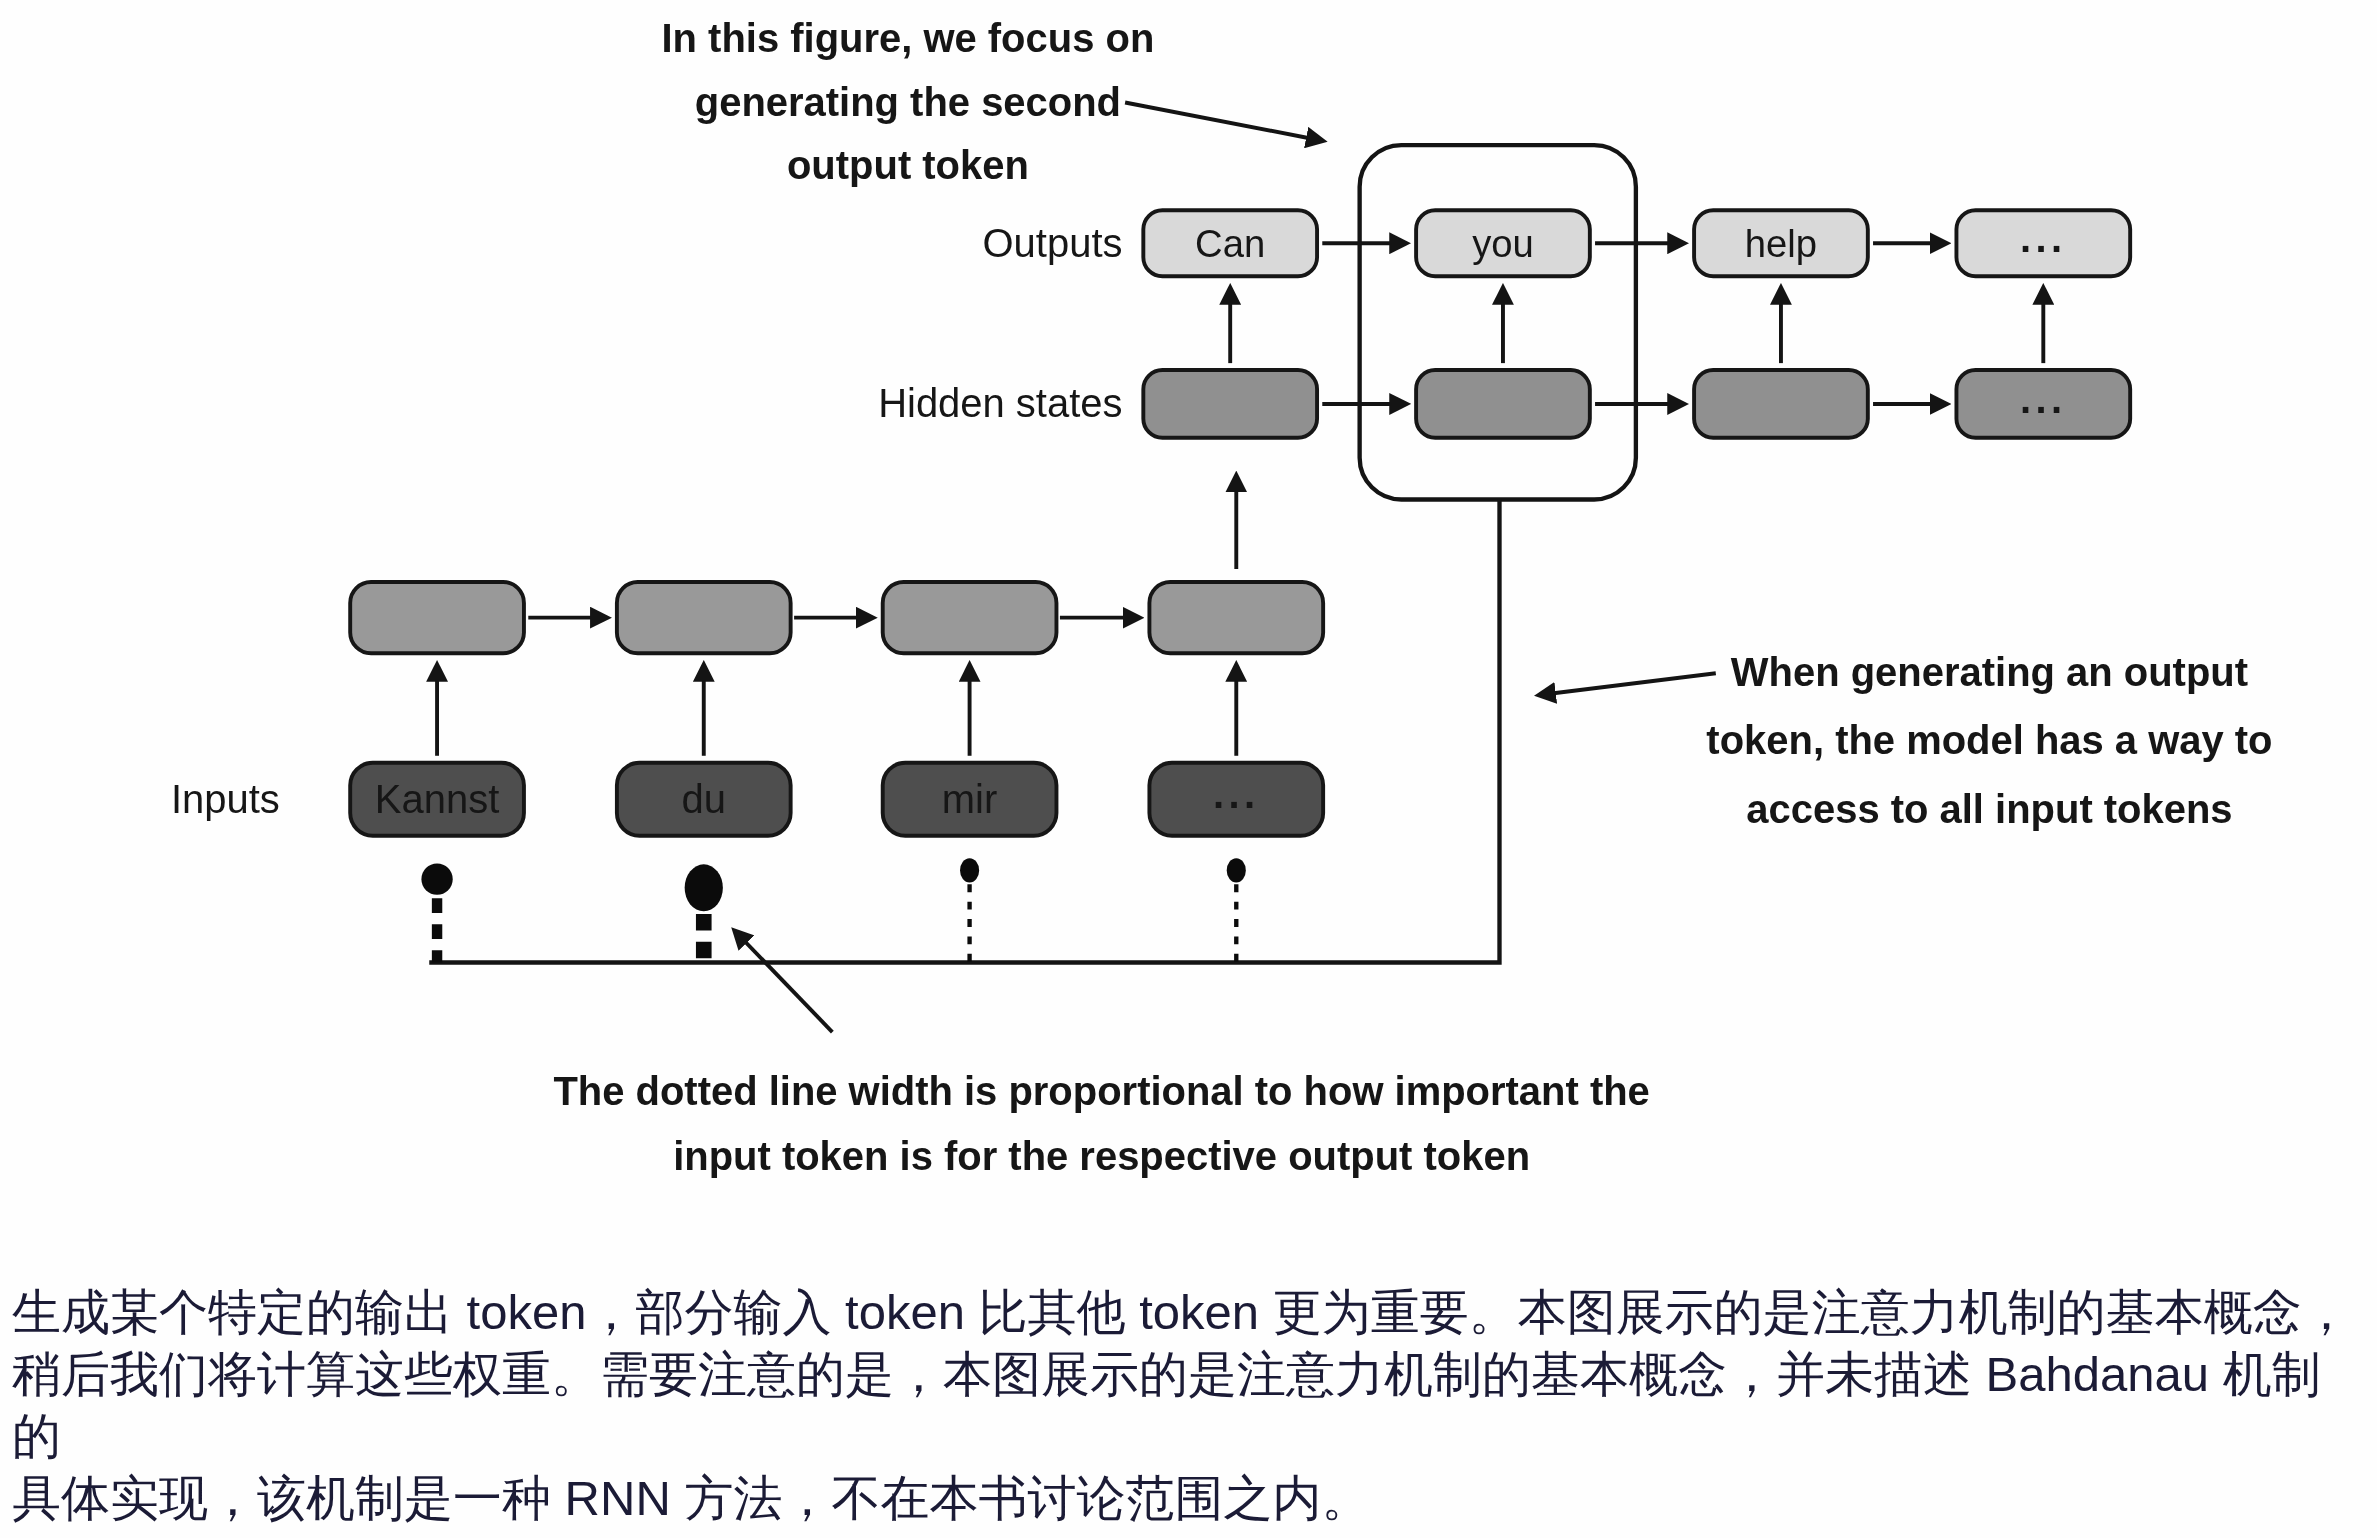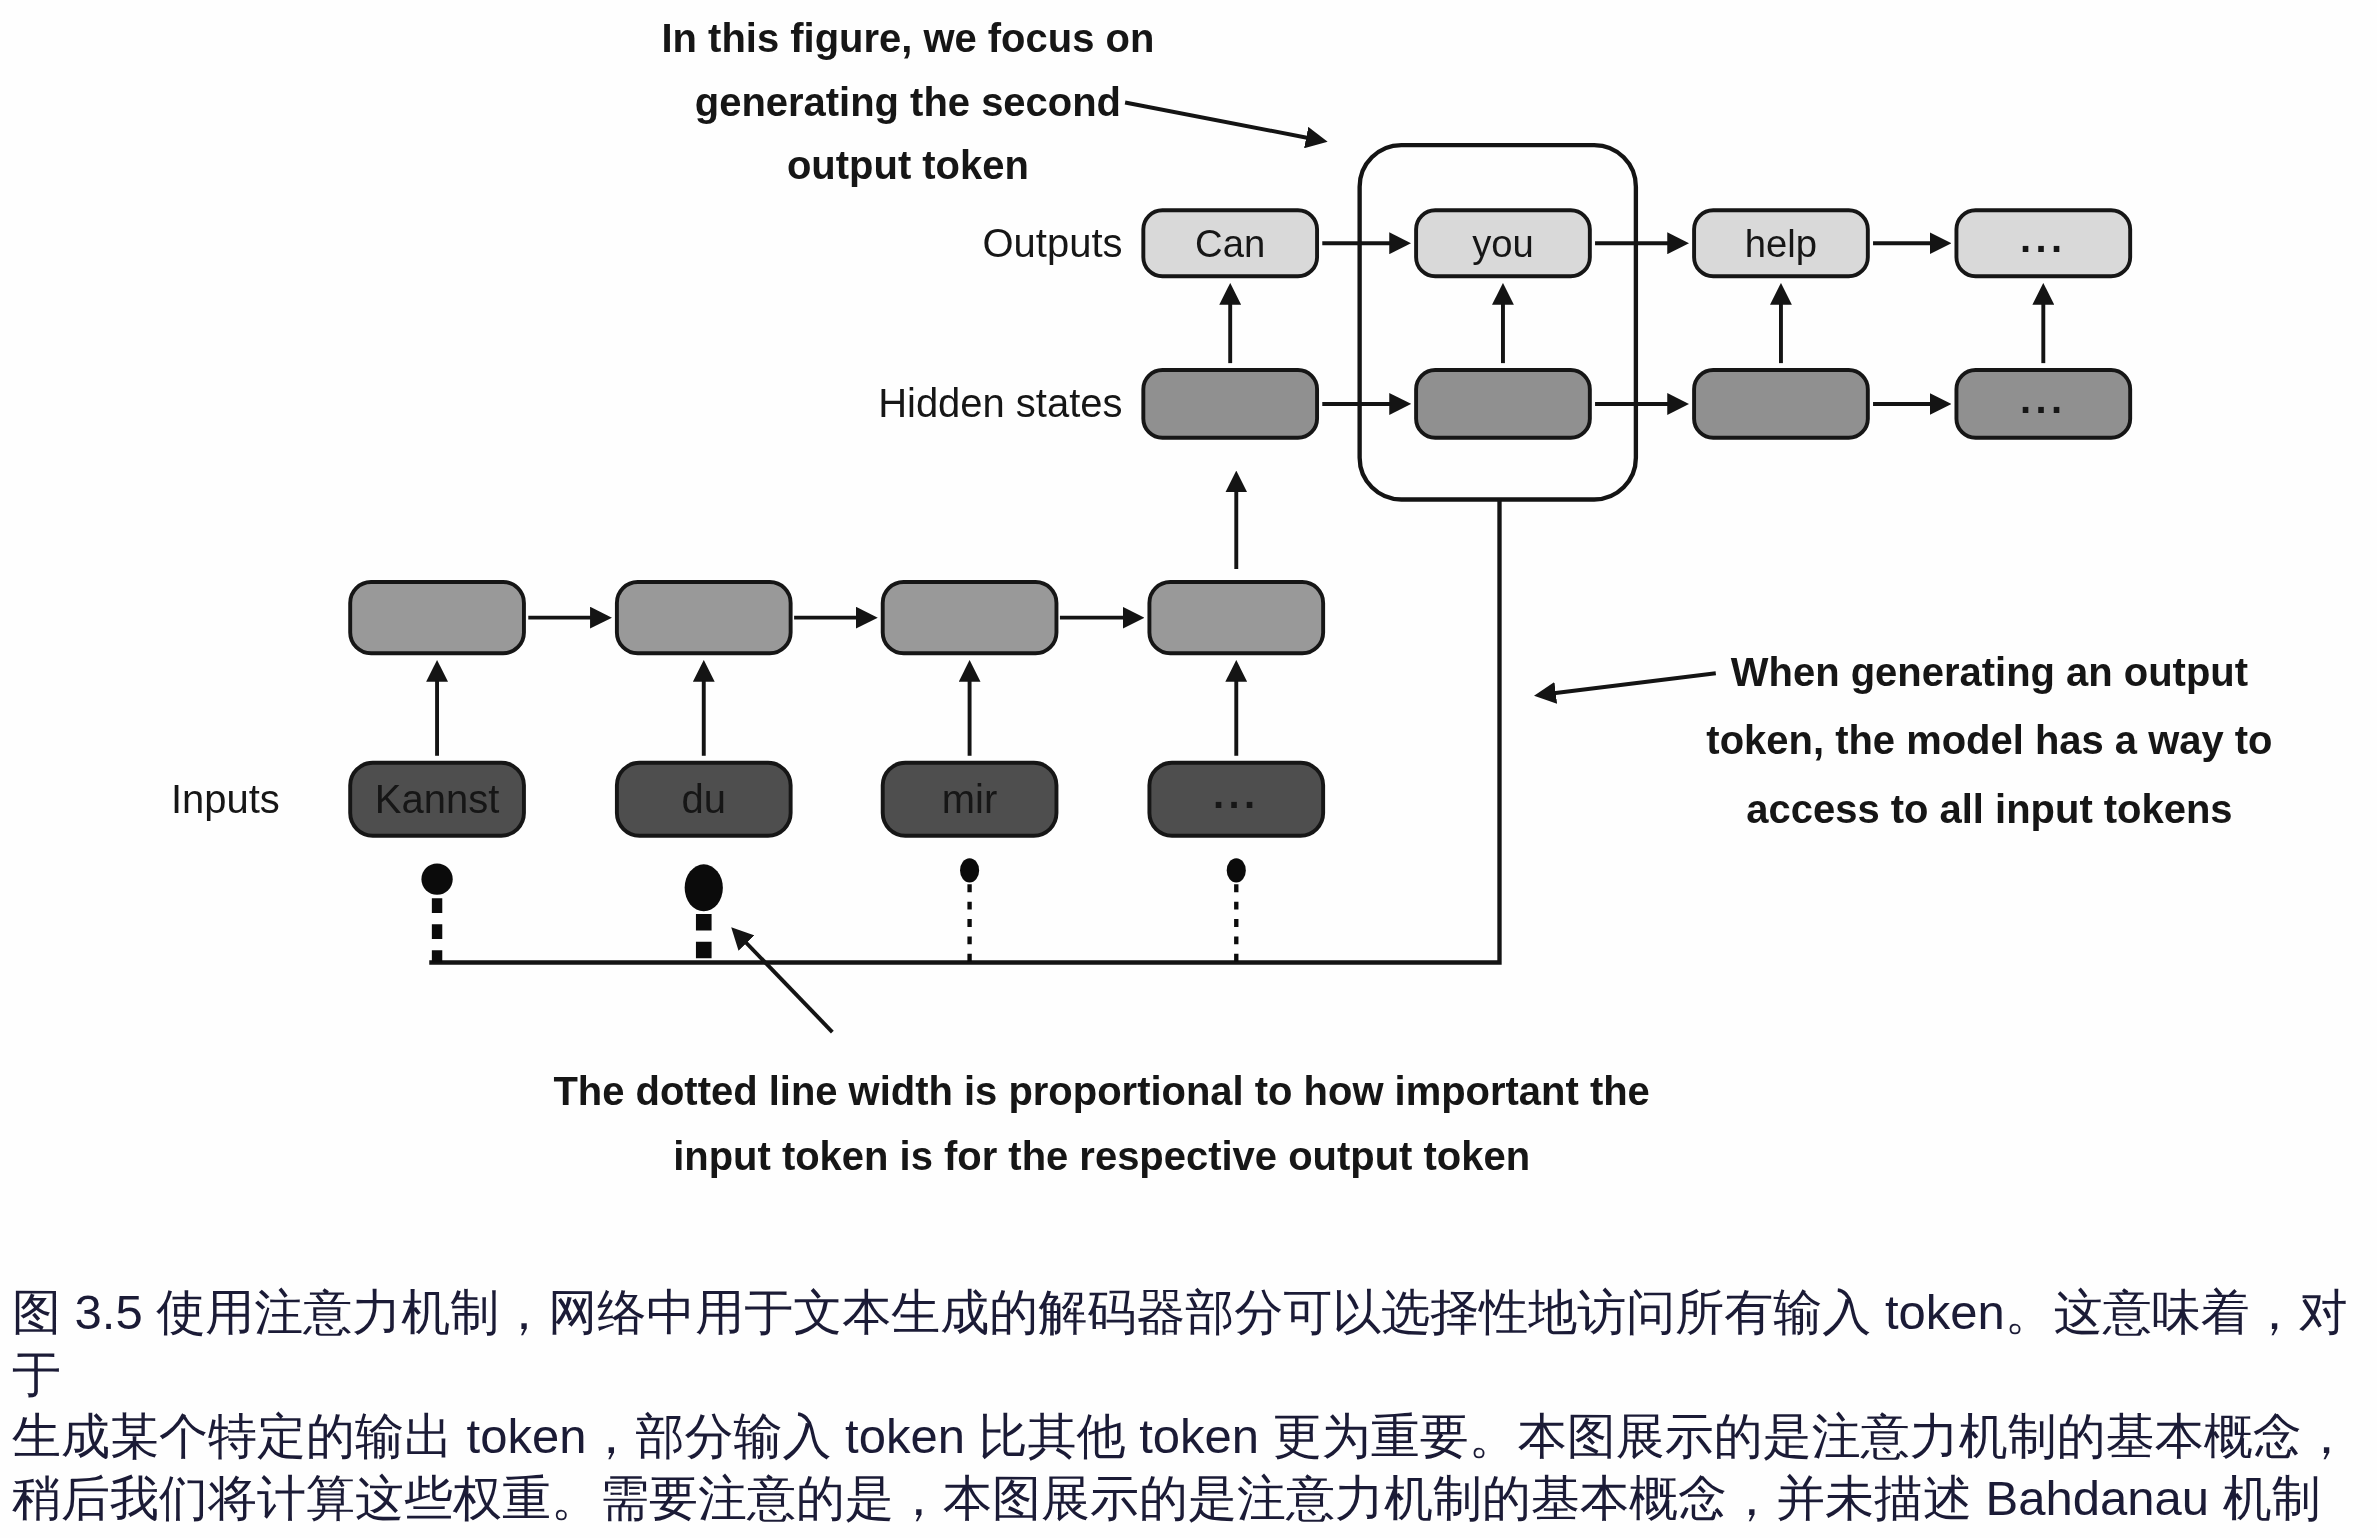--- a/index.html
+++ b/index.html
@@ -135,20 +135,19 @@
     <text class="note" x="2290" y="868" text-anchor="middle">token, the model has a way to</text>
     <text class="note" x="2290" y="947" text-anchor="middle">access to all input tokens</text>
     <line class="arrow" x1="1975" y1="775" x2="1772" y2="800" marker-end="url(#ah)"></line>
 
     <line class="arrow" x1="958" y1="1188" x2="846" y2="1072" marker-end="url(#ah)"></line>
     <text class="note" x="1268" y="1272" text-anchor="middle">The dotted line width is proportional to how important the</text>
     <text class="note" x="1268" y="1347" text-anchor="middle">input token is for the respective output token</text>
   </svg>
 
   <div class="caption">
-    <div>图 3.5 使用注意力机制，网络中用于文本生成的解码器部分可以选择性地访问所有输入 token。这意味着，对于</div>
     <div>生成某个特定的输出 token，部分输入 token 比其他 token 更为重要。本图展示的是注意力机制的基本概念，</div>
     <div>稍后我们将计算这些权重。需要注意的是，本图展示的是注意力机制的基本概念，并未描述 Bahdanau 机制的</div>
     <div>具体实现，该机制是一种 RNN 方法，不在本书讨论范围之内。</div>
   </div>
 
 </div>
 
 
 </body></html>

